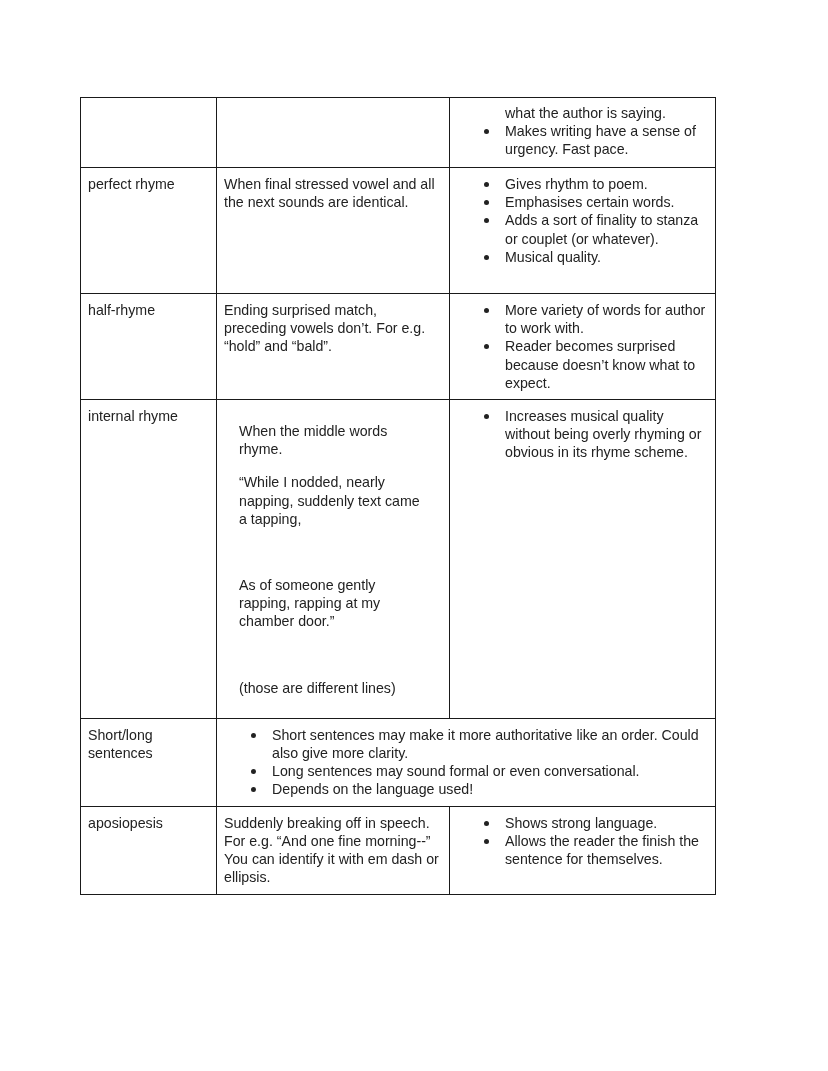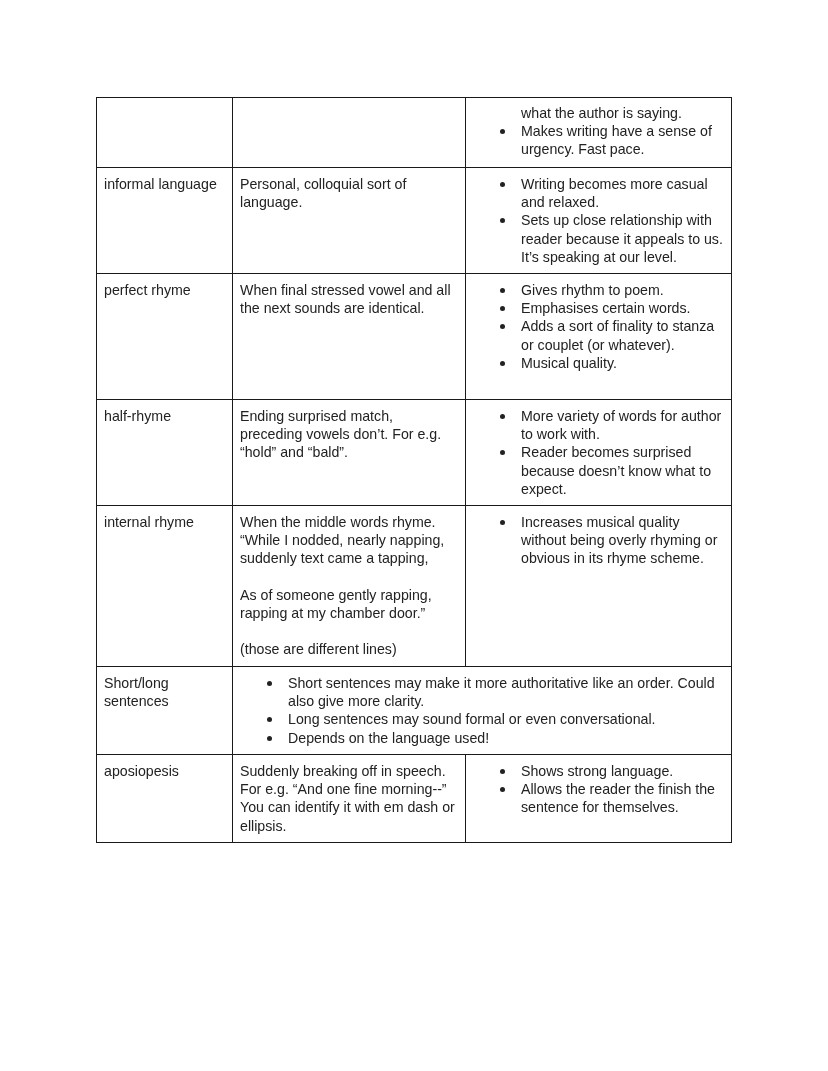--- a/index.html
+++ b/index.html
@@ -1,40 +1,40 @@
 <!DOCTYPE html>
 <html><head>
   <meta charset="utf-8">
   <style>
     html, body { margin: 0; padding: 0; background: #ffffff; }
     body { width: 828px; height: 1071px; position: relative; overflow: hidden;
            font-family: "Liberation Sans", sans-serif; color: #222; }
     table.doc {
-      position: absolute; left: 96px; top: 97px;
+      position: absolute; left: 80px; top: 97px;
       border-collapse: collapse; table-layout: fixed;
       width: 635px;
       font-size: 14.2px; line-height: 18.2px;
     }
     table.doc td {
       border: 1.6px solid #1a1a1a;
       vertical-align: top;
       padding: 7px 6px 6px 7px;
     }
     col.c1 { width: 136px; }
     col.c2 { width: 233px; }
     col.c3 { width: 266px; }
     ul.bl { margin: 0; padding: 0 0 0 48px; list-style: none; }
     ul.bl li { position: relative; }
     ul.bl li::before {
       content: ""; position: absolute; left: -21px; top: 7px;
       width: 5px; height: 5px; border-radius: 50%; background: #222;
     }
     ul.bl li.cont::before { display: none; }
     .wide ul.bl { padding-left: 48px; }
-    .p { margin: 0; }
+    .p { margin: 15px; }
     .gap { height: 18px; }
     b { font-weight: normal; }
   </style>
 </head>
 <body>
 
 <table class="doc">
   <colgroup>
       <col class="c1">
       <col class="c2">
@@ -46,30 +46,20 @@
       <td></td>
       <td></td>
       <td style="padding-top:6px">
         <ul class="bl">
           <li class="cont">what the author is saying.</li>
           <li>Makes writing have a sense of urgency. Fast pace.</li>
         </ul>
       </td>
     </tr>
 
-    <tr style="height:106px">
-      <td>informal language</td>
-      <td>Personal, colloquial sort of language.</td>
-      <td>
-        <ul class="bl">
-          <li>Writing becomes more casual and relaxed.</li>
-          <li>Sets up close relationship with reader because it appeals to us. It’s speaking at our level.</li>
-        </ul>
-      </td>
-    </tr>
 
 
     <tr style="height:126px">
       <td>perfect rhyme</td>
       <td>When final stressed vowel and all the next sounds are identical.</td>
       <td>
         <ul class="bl">
           <li>Gives rhythm to poem.</li>
           <li>Emphasises certain words.</li>
           <li>Adds a sort of finality to stanza or couplet (or whatever).</li>

